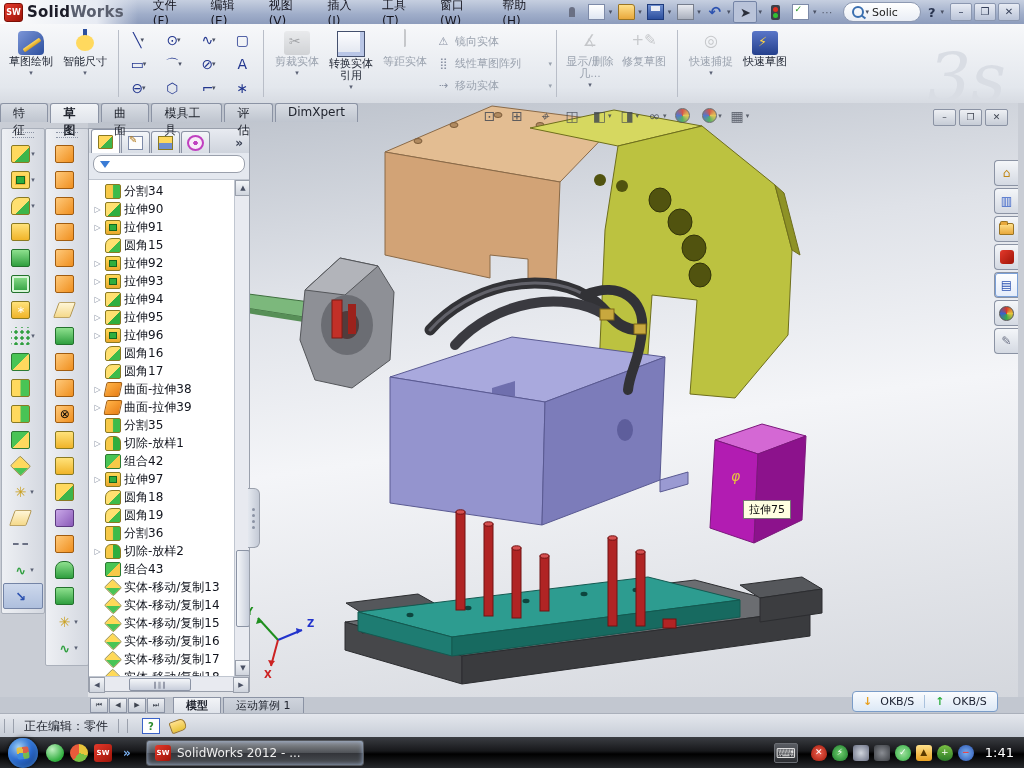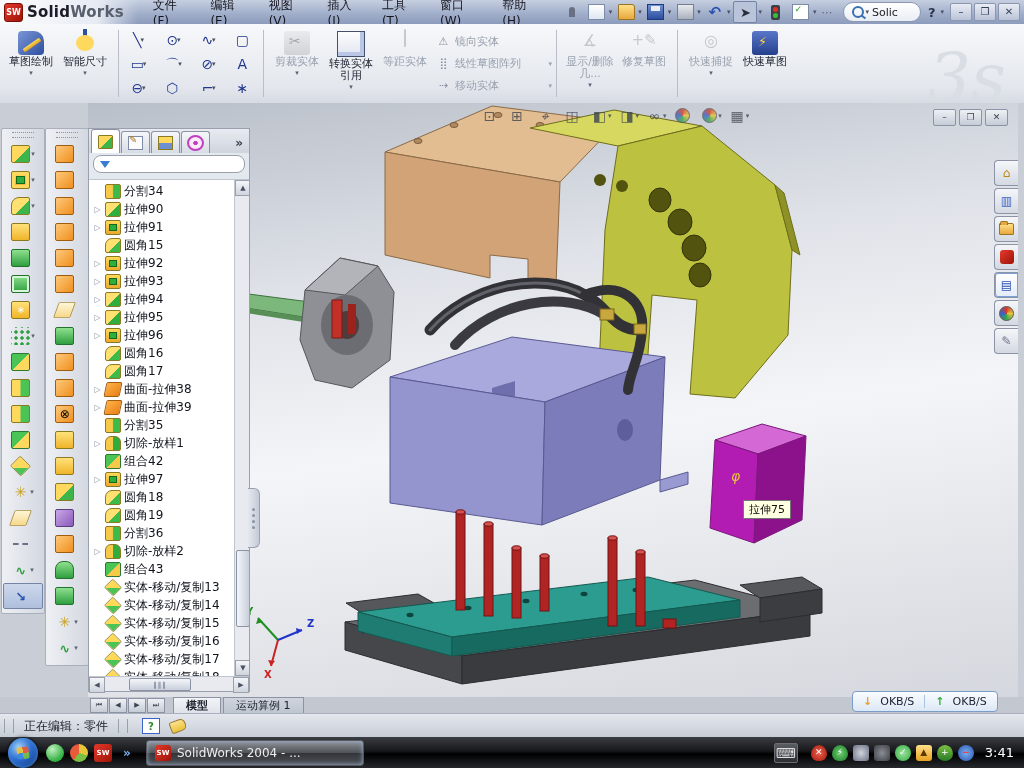--- a/index.html
+++ b/index.html
@@ -428,20 +428,28 @@
         <span class="rdd">▾</span>
       </div>
       <div class="rbtn">
         <span class="ricon ic-quicksketch"></span>
         <span class="rlabel">快速草图</span>
       </div>
     </div>
     <span class="watermark">3s</span>
   </div>
 
+  <div class="cmdtabs">
+      <span class="ctab">特征</span>
+      <span class="ctab active">草图</span>
+      <span class="ctab">曲面</span>
+      <span class="ctab">模具工具</span>
+      <span class="ctab">评估</span>
+      <span class="ctab">DimXpert</span>
+    </div>
 
   <div class="main">
 
     <div class="viewport">
 
       <svg class="model-svg" width="930" height="594" viewBox="0 0 930 594">
 
         <g>
           <polygon points="145,189 222,199 222,215 145,203" fill="#7cb87c" stroke="#3f6f3f"></polygon>
           <polygon points="145,203 222,215 222,220 145,208" fill="#578f57"></polygon>
@@ -1020,32 +1028,32 @@
     <div class="orb"></div>
     <div class="qlaunch">
         <span class="qic q-green"></span>
         <span class="qic q-multi"></span>
         <span class="qic q-sw">SW</span>
         <span class="qic q-chev">»</span>
       </div>
     <div style="display:flex;">
         <div class="taskbtn active">
         <span class="tk-sw">SW</span>
-        <span>SolidWorks 2004 - ...</span>
+        <span>SolidWorks 2012 - ...</span>
       </div>
       </div>
     <div class="tray">
       <span class="kbd">⌨</span>
       <span style="display:flex;gap:5px;">
           <span class="tico t-red">✕</span>
           <span class="tico t-green">⚡</span>
           <span class="tico t-gray"></span>
           <span class="tico t-dark"></span>
           <span class="tico t-green2">✓</span>
           <span class="tico t-yellow">▲</span>
           <span class="tico t-shield">+</span>
           <span class="tico t-blue">−</span>
         </span>
-      <span class="clock">3:41</span>
+      <span class="clock">1:41</span>
     </div>
   </div>
 
 </div>
 
 </body></html>

